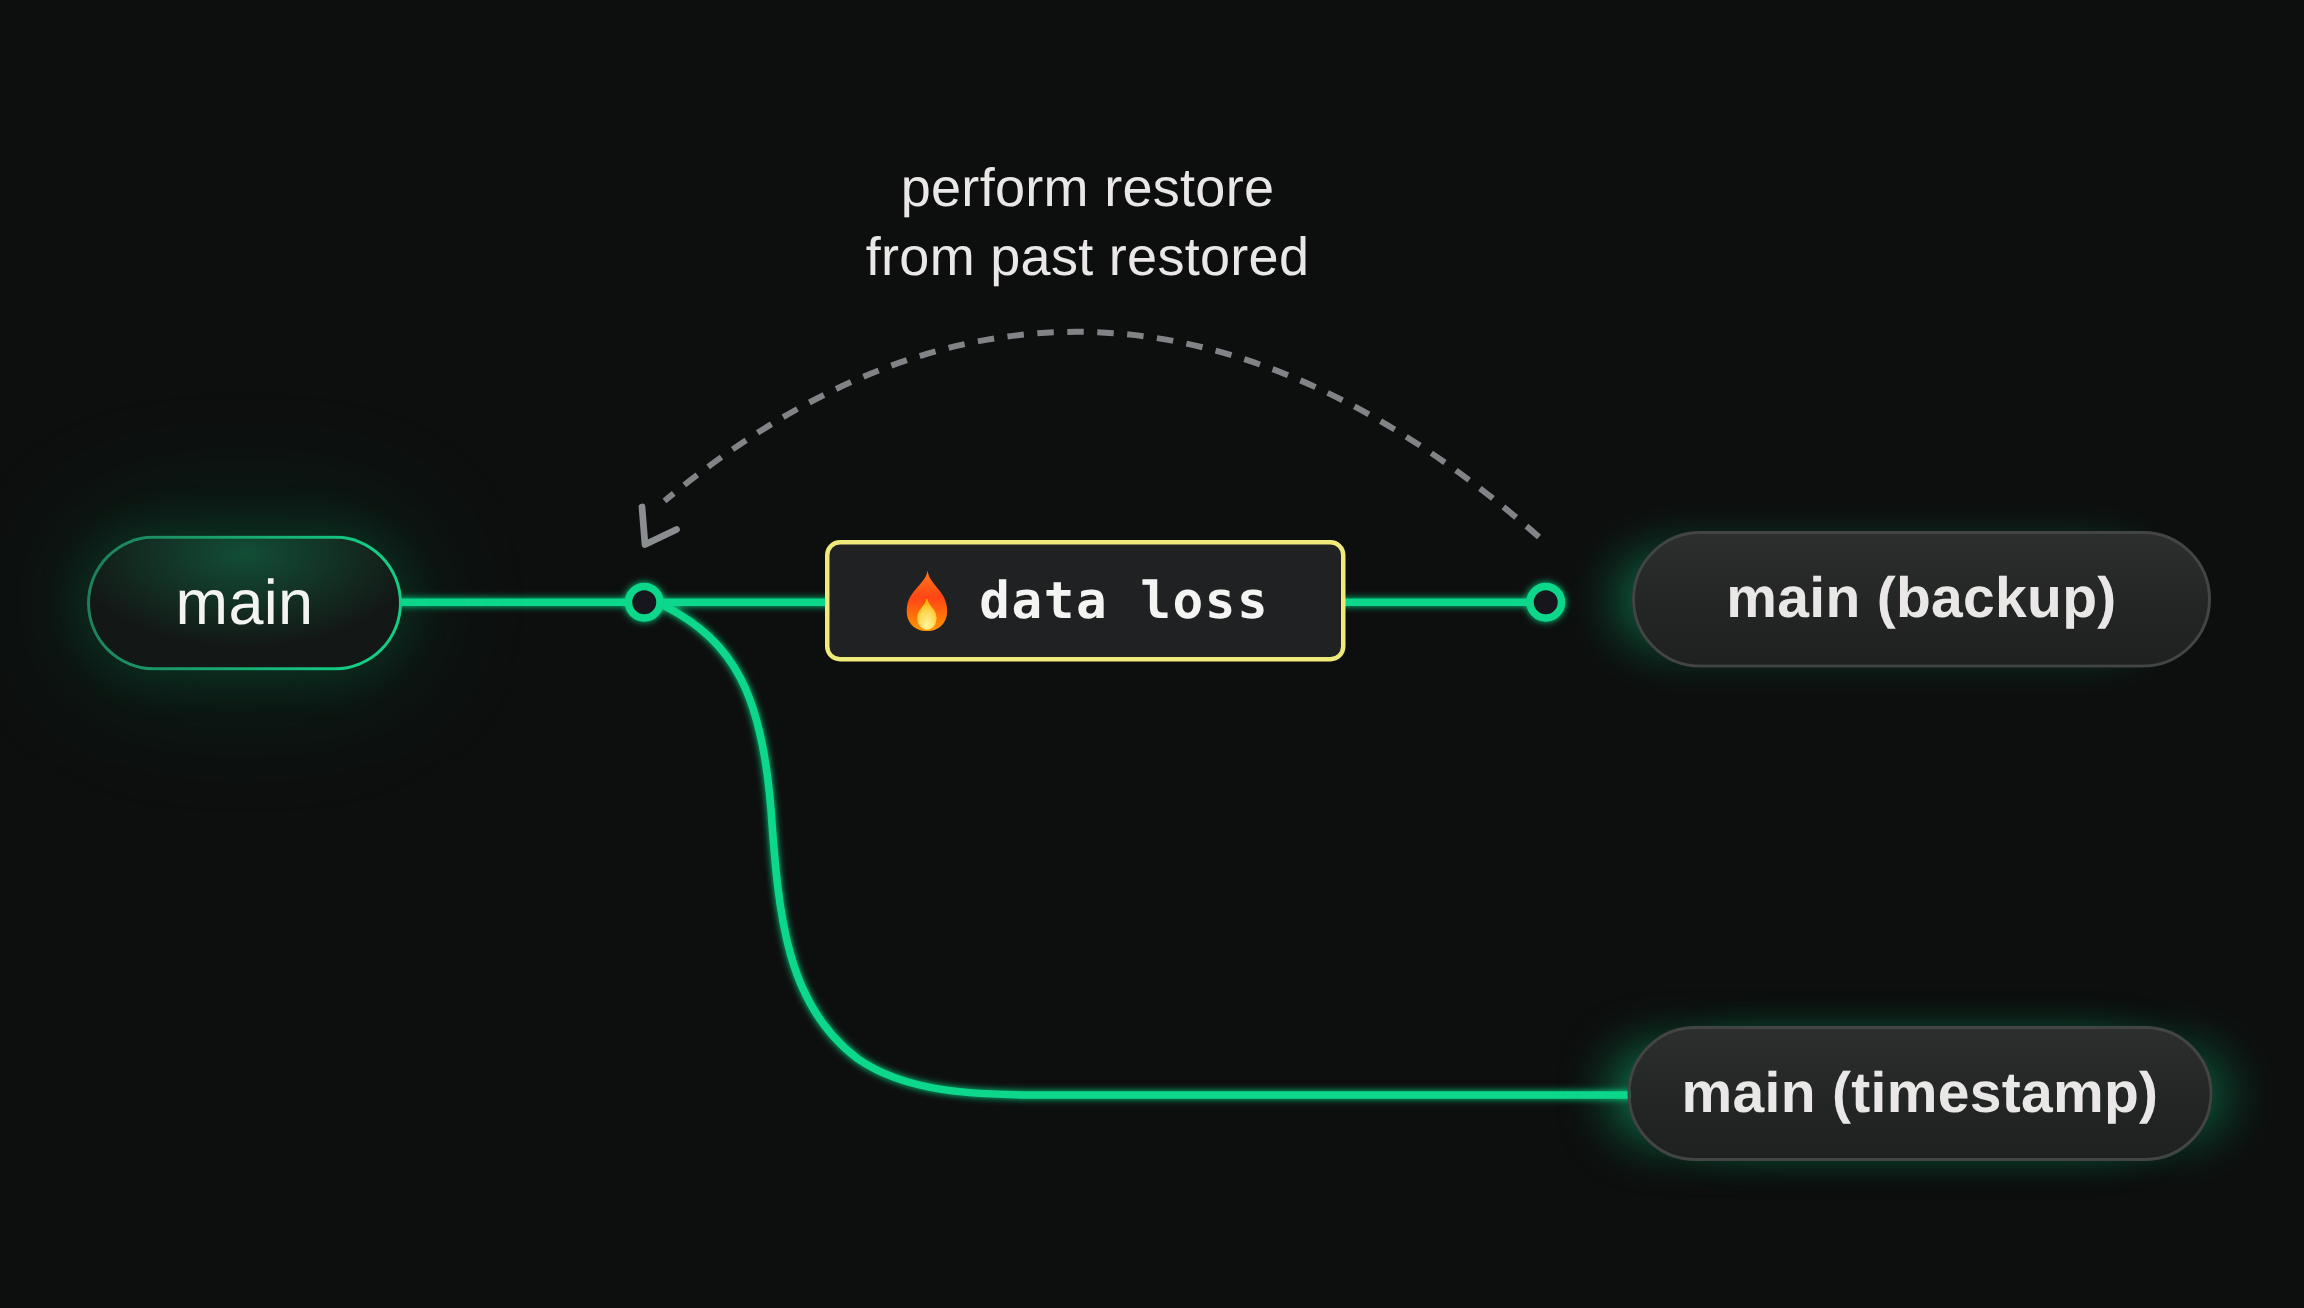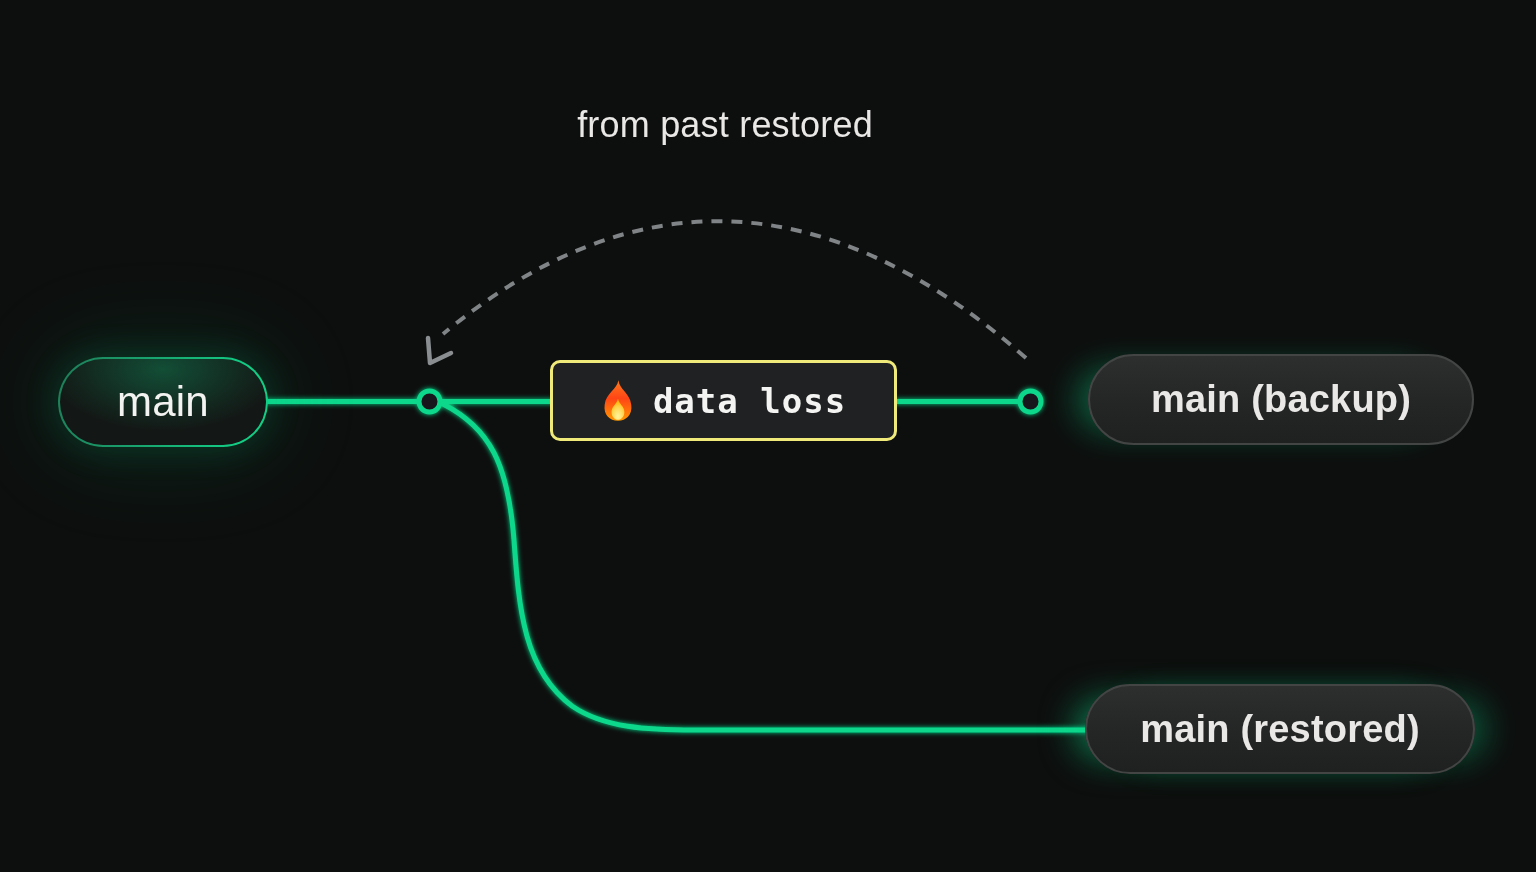--- a/index.html
+++ b/index.html
@@ -78,20 +78,21 @@
       <circle cx="1030.5" cy="401.5" r="10.5" fill="#15181A"></circle>
     </g>
 
     <g stroke="#808486" fill="none">
       <path d="M 1026 358 Q 729 97 443 334" stroke-width="4" stroke-dasharray="11 9"></path>
       <polyline points="428,338 430,363 451,353" stroke-width="4.5" stroke-linecap="round" stroke-linejoin="round" stroke="#8A8E90"></polyline>
     </g>
   </svg>
 
   <div class="annotation">
+    <div>perform restore</div>
     <div>from past restored</div>
   </div>
 
   <div class="pill pill-main">
     <span>main</span>
   </div>
 
   <div class="eventbox">
     <span class="flame">
       <svg viewBox="0 0 36 46" width="33" height="43">
@@ -112,16 +113,16 @@
       </svg>
     </span>
     <span class="ev-label">data loss</span>
   </div>
 
   <div class="pill pill-gray pill-backup">
     <span>main (backup)</span>
   </div>
 
   <div class="pill pill-gray pill-restored">
-    <span>main (restored)</span>
+    <span>main (timestamp)</span>
   </div>
 
 </div>
 
 </body></html>

